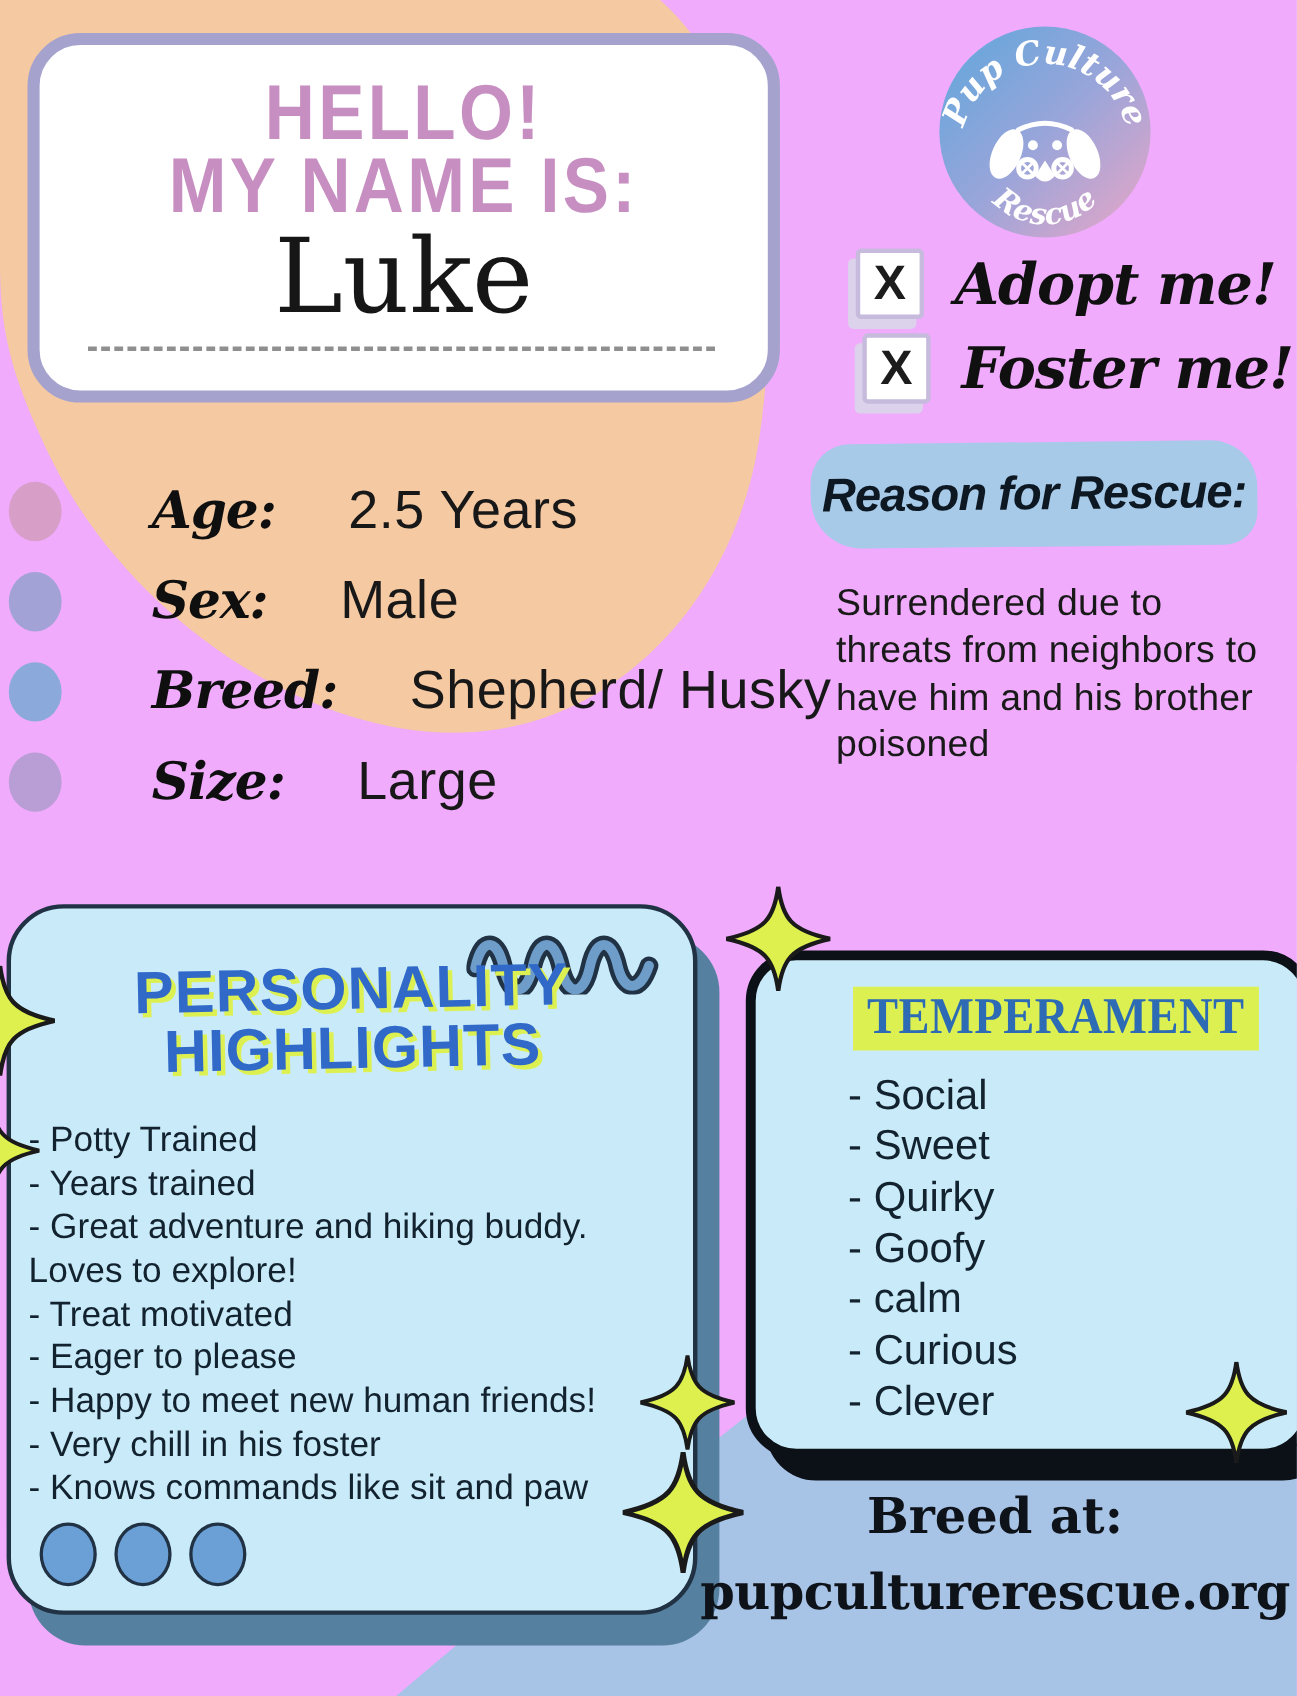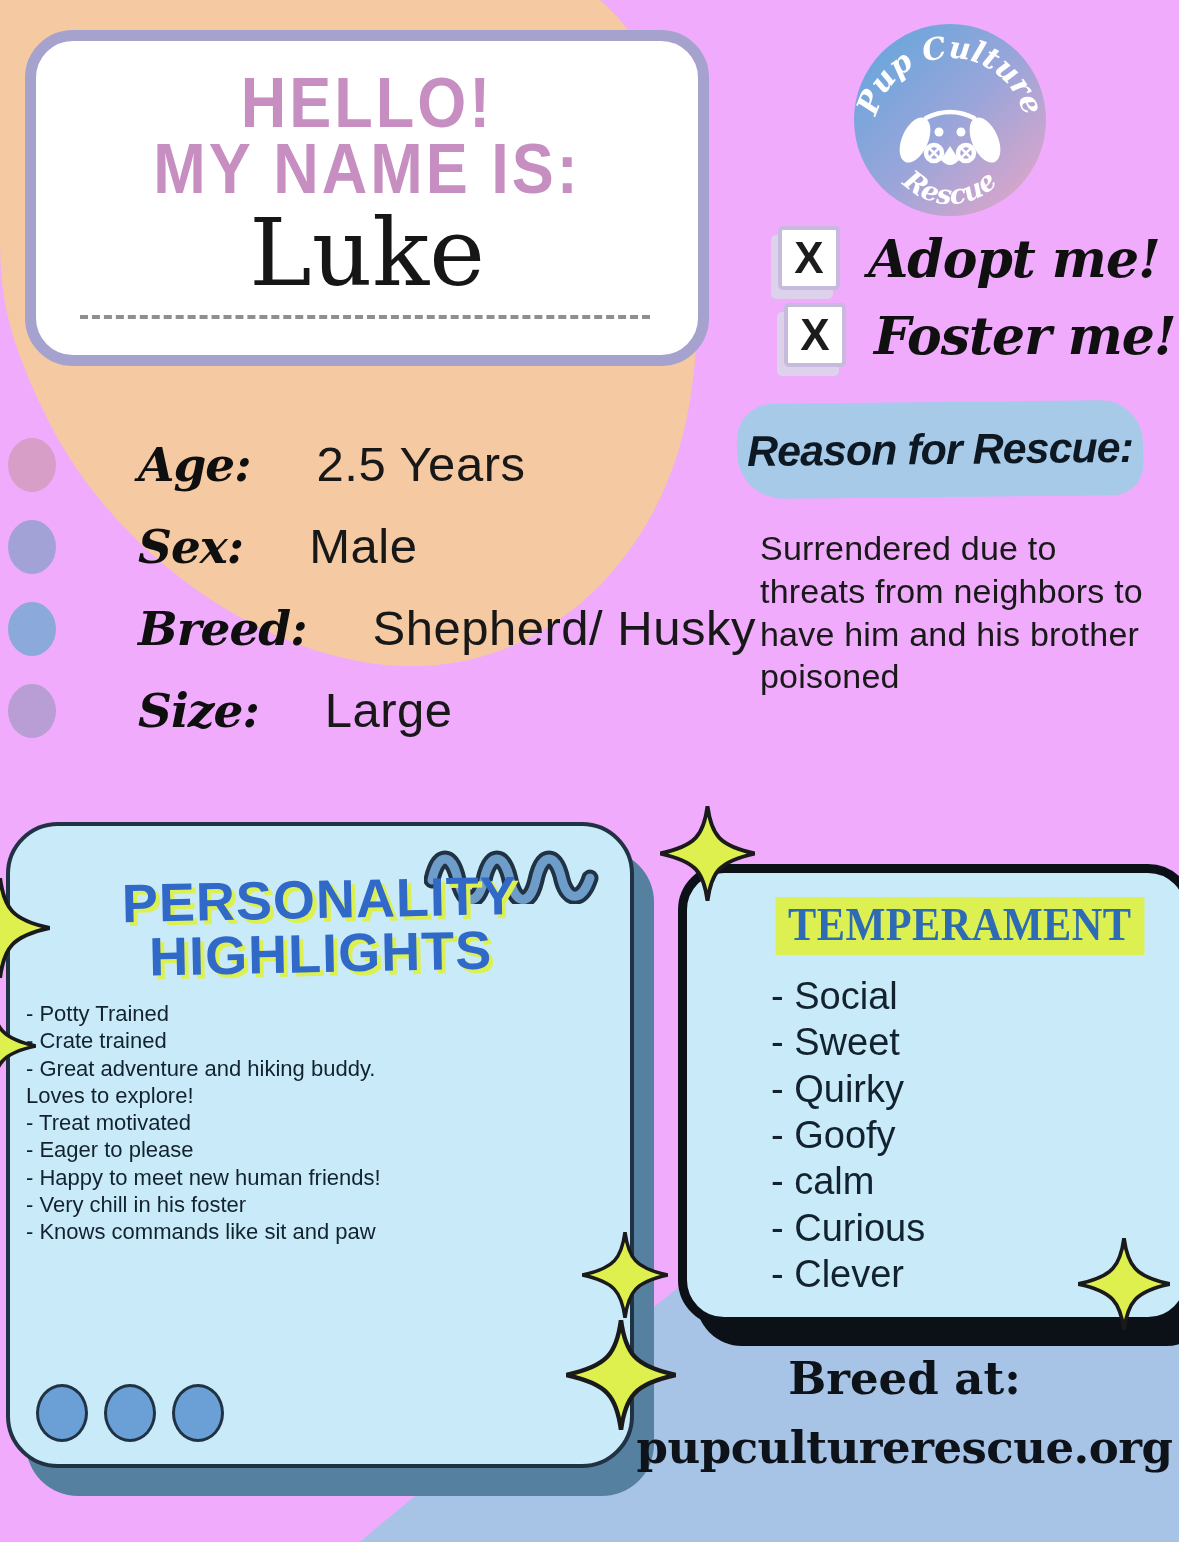--- a/index.html
+++ b/index.html
@@ -86,21 +86,21 @@
     box-shadow:20px 28px 0 var(--box_shadow,#56809f);
   }
   .squiggle{position:absolute;right:26px;top:14px;width:180px;height:64px;}
   .personality-title{
     margin-top:46px;text-align:center;transform:rotate(-1.2deg);
     font-weight:bold;font-size:54px;line-height:1.0;letter-spacing:1px;
     color:var(--title_blue,#3069c8);
     text-shadow:4px 4px 0 var(--highlight_yellow,#ddf052);
   }
   .personality-list{
-    margin:20px 12px 0 16px;font-size:22px;line-height:1.24;color:#13222f;
+    margin:36px 12px 0 16px;font-size:32px;line-height:1.24;color:#13222f;
   }
   .bottom-dots{position:absolute;left:26px;bottom:22px;display:flex;gap:16px;}
   .bottom-dot{
     width:46px;height:52px;border-radius:50%;
     background:var(--dot_steel_blue,#6ba0d6);border:3px solid var(--box_border,#203244);
   }
 
   
   .temperament-box{
     left:678px;top:864px;width:450px;height:444px;z-index:2;
@@ -218,21 +218,21 @@
     <svg class="squiggle" viewBox="0 0 180 64" aria-hidden="true">
       <path d="M8 40 C14 12 28 12 34 40 C40 66 54 66 60 40 C66 12 80 12 86 40 C92 66 106 66 112 40 C118 12 132 12 138 40 C144 62 158 62 166 38" fill="none" stroke="#203244" stroke-width="17" stroke-linecap="round"></path>
       <path d="M8 40 C14 12 28 12 34 40 C40 66 54 66 60 40 C66 12 80 12 86 40 C92 66 106 66 112 40 C118 12 132 12 138 40 C144 62 158 62 166 38" fill="none" stroke="#6d9dc8" stroke-width="9" stroke-linecap="round"></path>
     </svg>
     <div class="personality-title">
       <div>PERSONALITY</div>
       <div>HIGHLIGHTS</div>
     </div>
     <div class="personality-list">
         <div class="personality-item">- Potty Trained</div>
-        <div class="personality-item">- Crate trained</div>
+        <div class="personality-item">- Years trained</div>
         <div class="personality-item">- Great adventure and hiking buddy.</div>
         <div class="personality-item">Loves to explore!</div>
         <div class="personality-item">- Treat motivated</div>
         <div class="personality-item">- Eager to please</div>
         <div class="personality-item">- Happy to meet new human friends!</div>
         <div class="personality-item">- Very chill in his foster</div>
         <div class="personality-item">- Knows commands like sit and paw</div>
       </div>
     <div class="bottom-dots">
       <span class="bottom-dot"></span>

